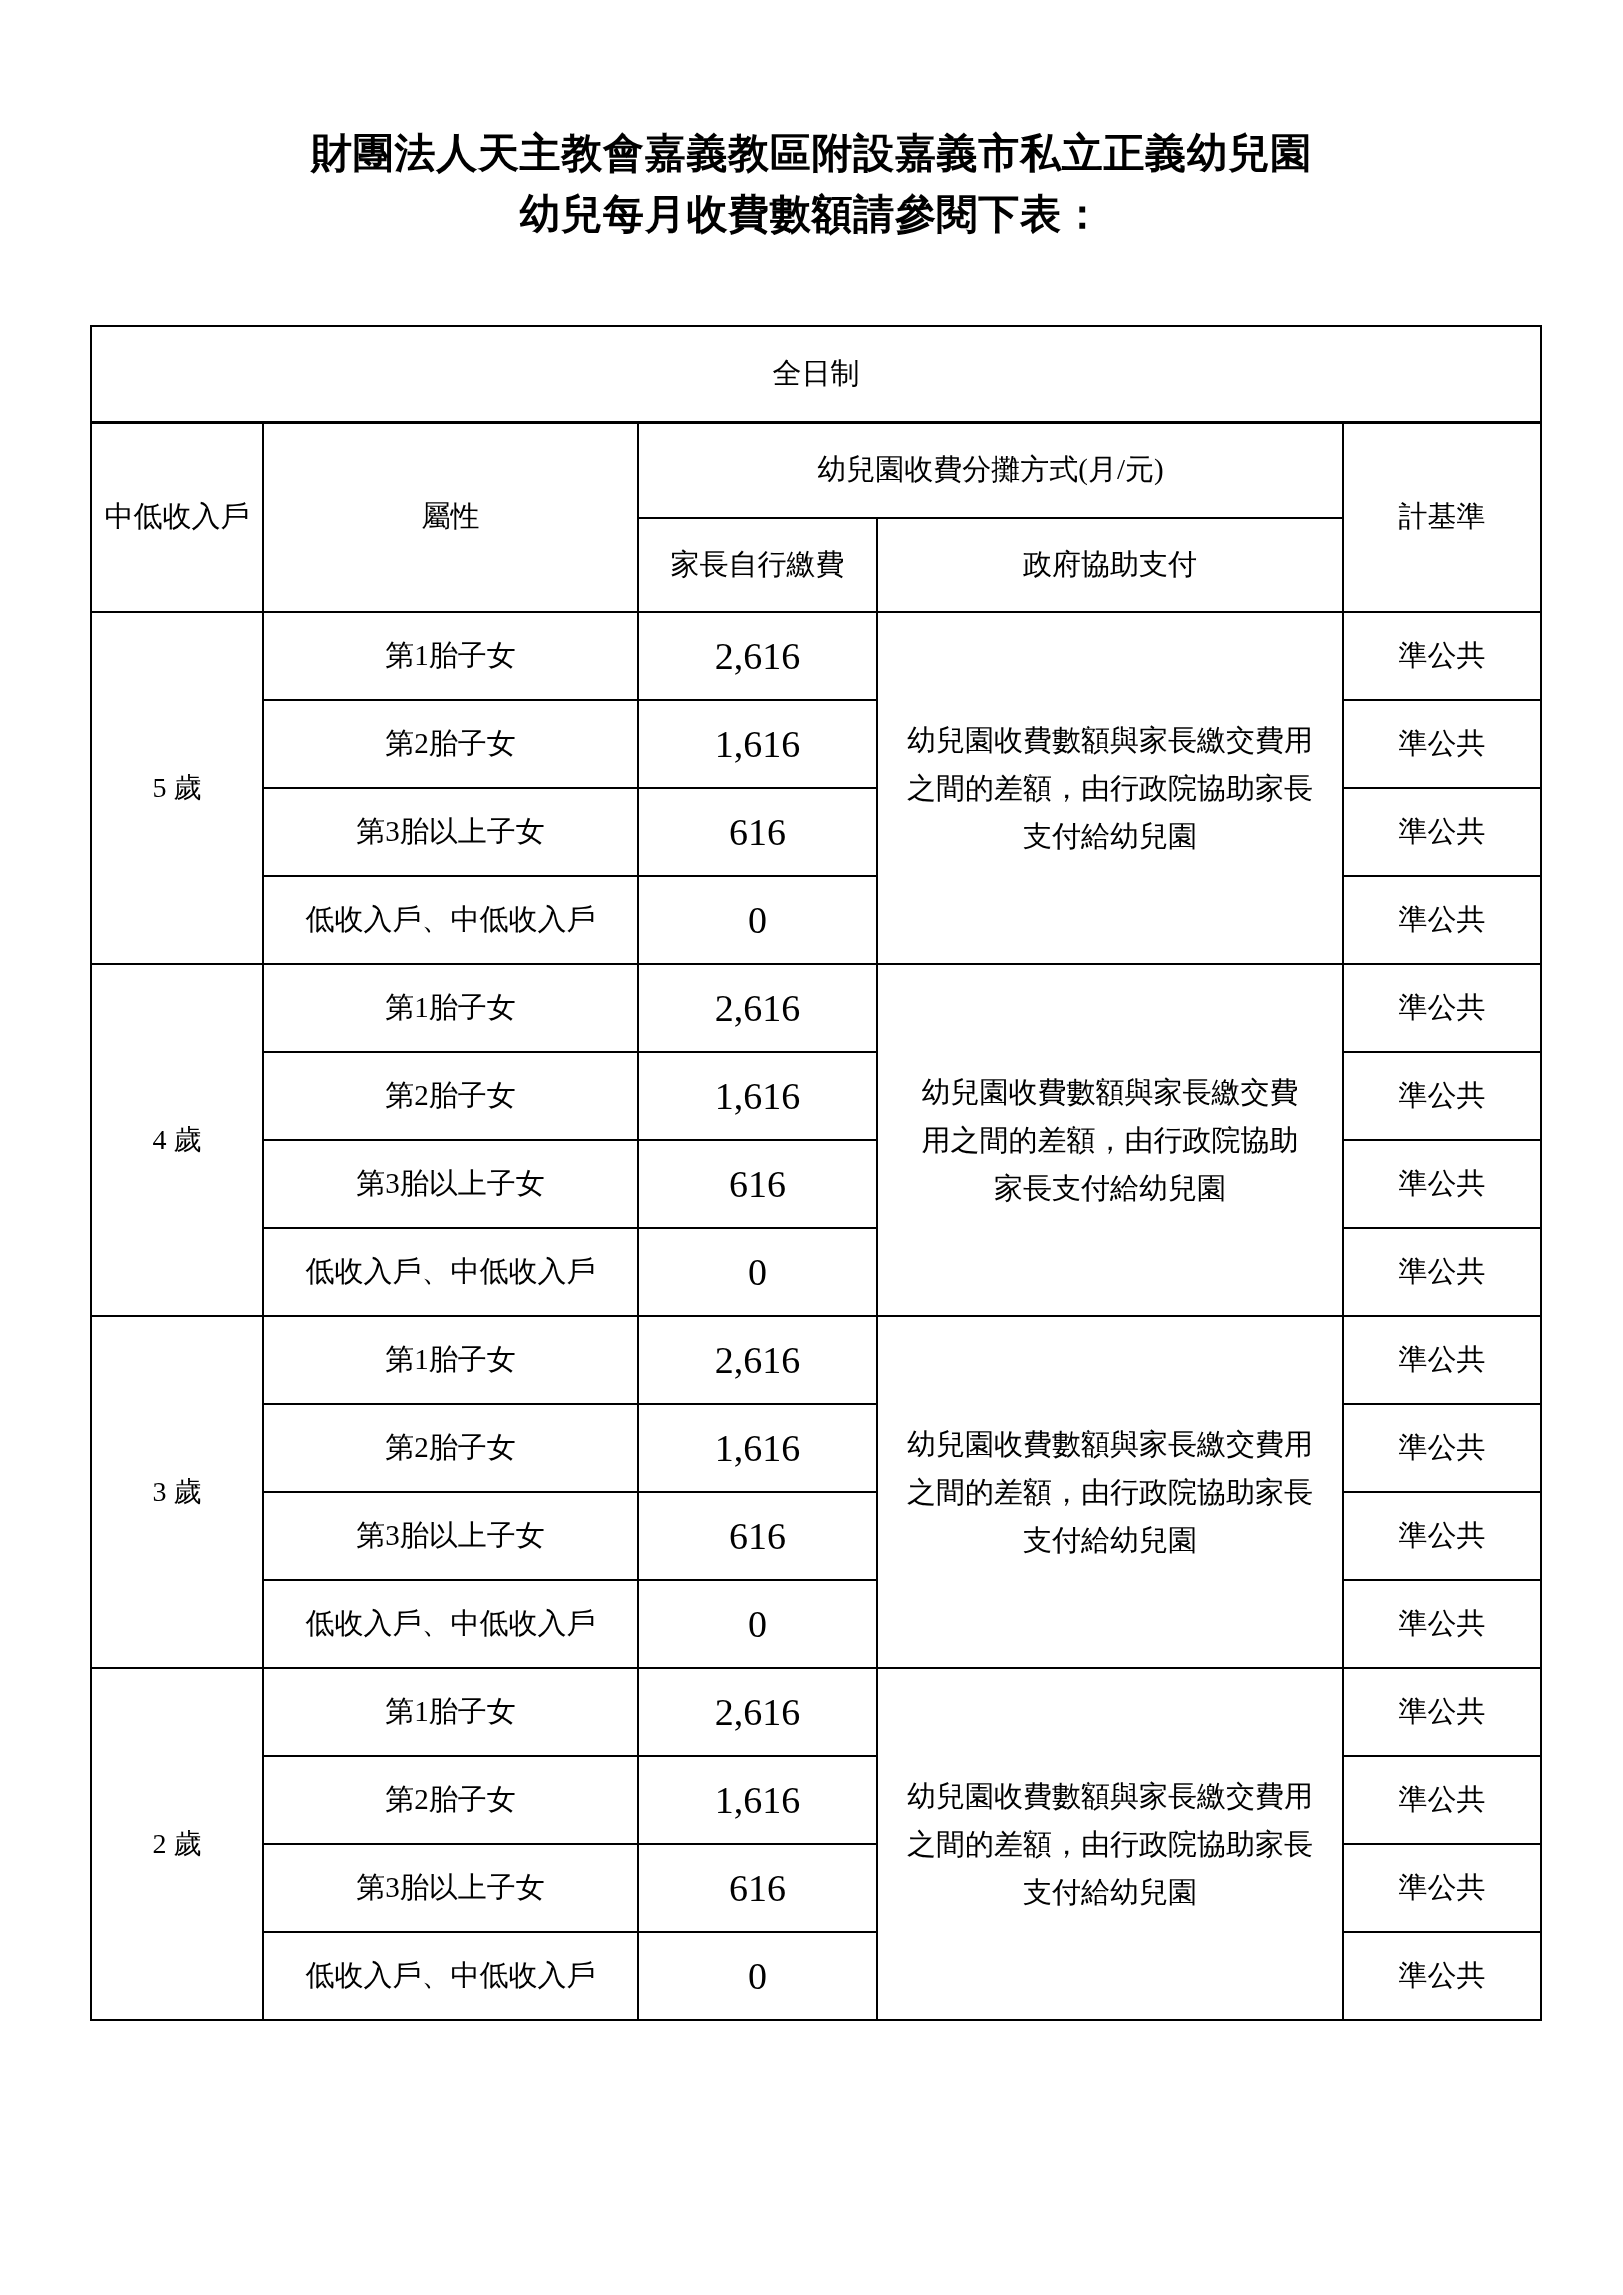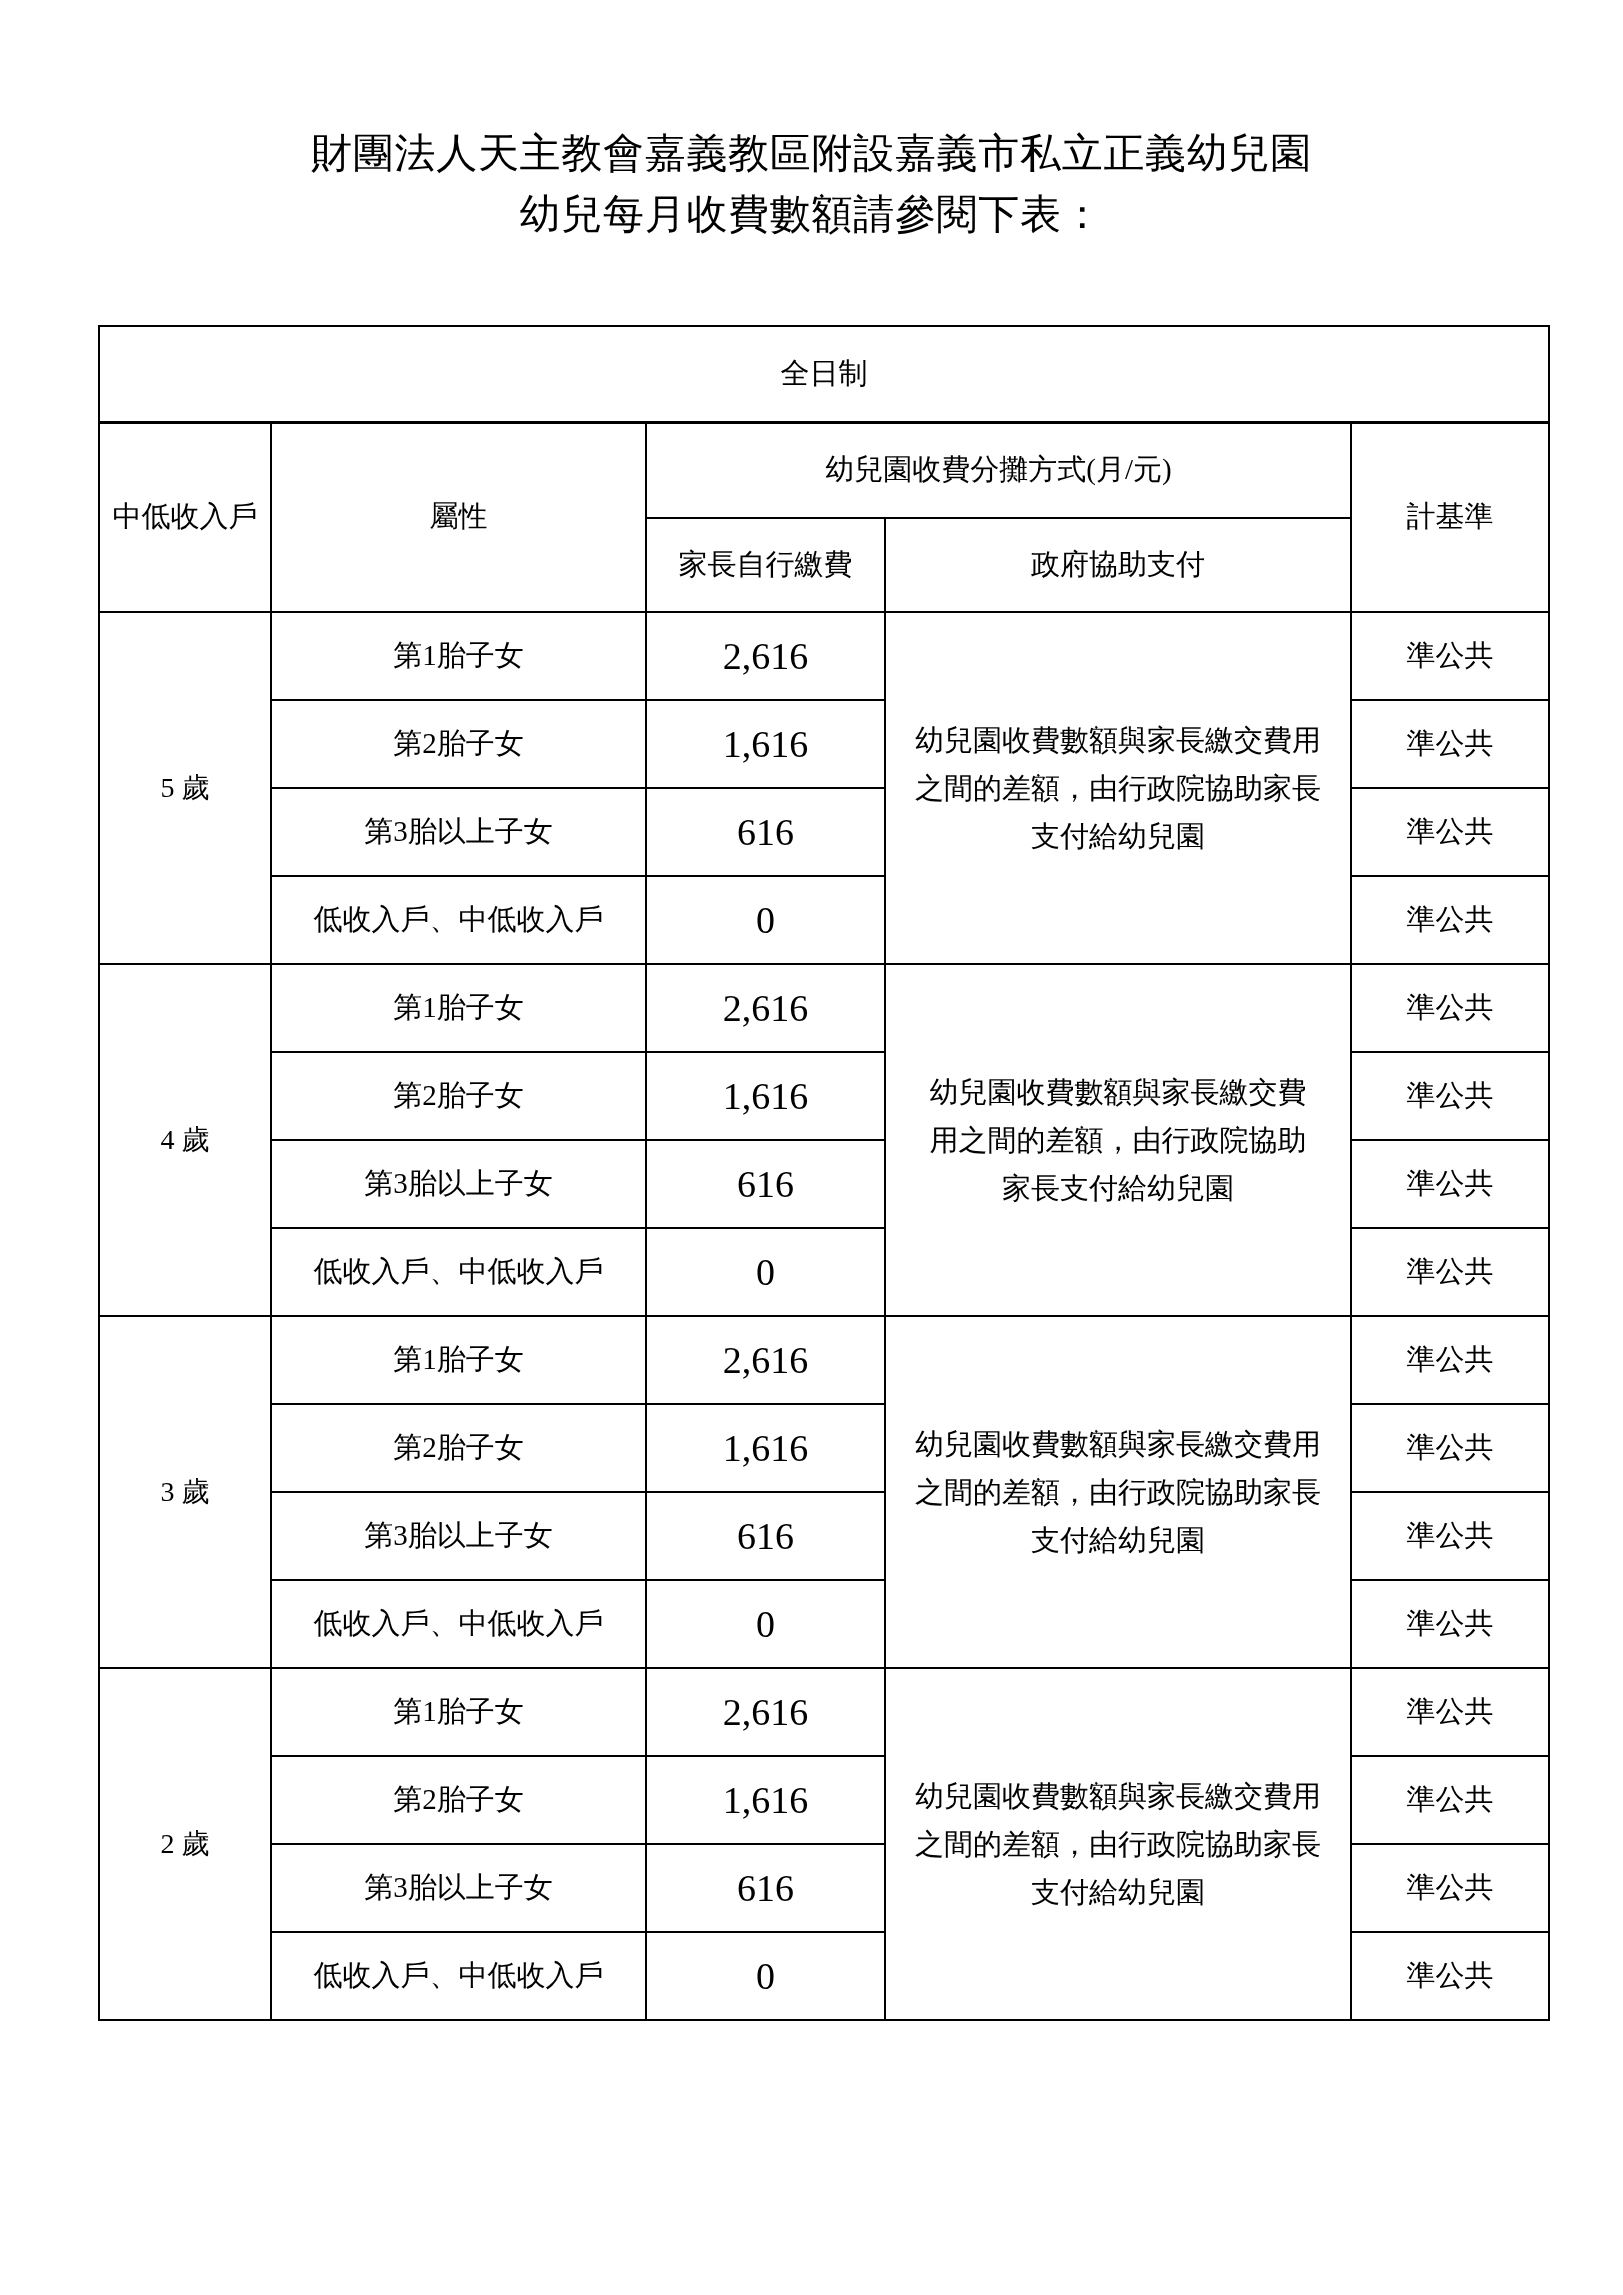--- a/index.html
+++ b/index.html
@@ -8,28 +8,28 @@
     width:1623px;height:2295px;
     background:#ffffff;
     margin:0 auto;
     font-family:"Liberation Serif","DejaVu Serif",serif;
     color:#000;
   }
   .title-block{
     position:absolute;
     top:123px;left:0;right:0;
     text-align:center;
-    font-weight:normal;
+    font-weight:bold;
     font-size:41px;
     line-height:61px;
     letter-spacing:0.7px;
   }
   .fee-table{
     position:absolute;
-    left:98px;top:325px;
+    left:90px;top:325px;
     width:1450px;
     border-collapse:collapse;
     table-layout:fixed;
     border:2.6px solid #000;
     font-size:29px;
   }
   .fee-table td{
     border:2px solid #000;
     text-align:center;
     vertical-align:middle;

